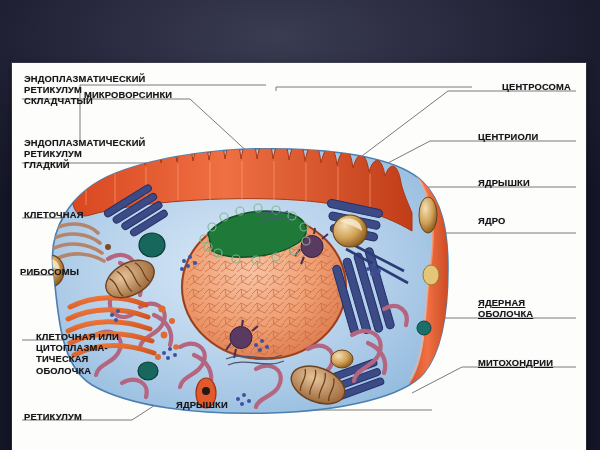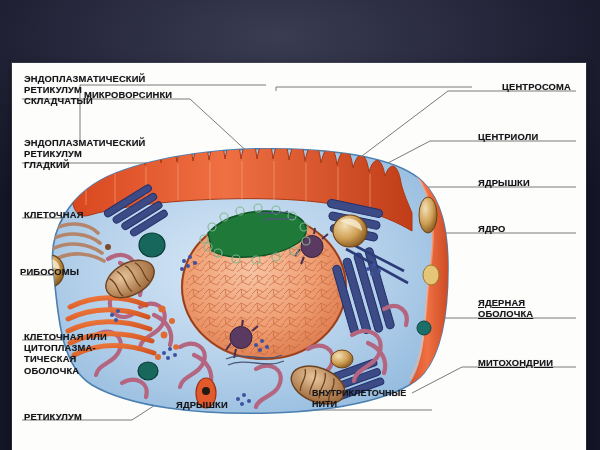--- a/index.html
+++ b/index.html
@@ -370,41 +370,39 @@
 СКЛАДЧАТЫЙ</div>
 
       <div class="lab" style="left:12px;top:74px;">ЭНДОПЛАЗМАТИЧЕСКИЙ
 РЕТИКУЛУМ
 ГЛАДКИЙ</div>
 
       <div class="lab" style="left:12px;top:146px;">КЛЕТОЧНАЯ</div>
 
       <div class="lab" style="left:8px;top:203px;">РИБОСОМЫ</div>
 
-      <div class="lab" style="left:12px;top:268px;">КЛЕТОЧНАЯ ИЛИ
+      <div class="lab" style="left:24px;top:268px;">КЛЕТОЧНАЯ ИЛИ
 ЦИТОПЛАЗМА-
 ТИЧЕСКАЯ
 ОБОЛОЧКА</div>
 
       <div class="lab" style="left:12px;top:348px;">РЕТИКУЛУМ</div>
 
       <div class="lab" style="left:72px;top:26px;">МИКРОВОРСИНКИ</div>
 
       <div class="lab" style="left:164px;top:336px;text-align:center;">ЯДРЫШКИ</div>
 
-      <div class="lab sm" style="left:300px;top:325px;">ВНУТРИКЛЕТОЧНЫЕ
-НИТИ</div>
 
       <div class="lab" style="left:446px;top:18px;padding-left:44px;">ЦЕНТРОСОМА</div>
 
       <div class="lab" style="left:466px;top:68px;">ЦЕНТРИОЛИ</div>
 
       <div class="lab" style="left:466px;top:114px;">ЯДРЫШКИ</div>
 
-      <div class="lab" style="left:466px;top:160px;text-align:right;">ЯДРО</div>
+      <div class="lab" style="left:466px;top:152px;text-align:right;">ЯДРО</div>
 
       <div class="lab" style="left:466px;top:234px;text-decoration:underline;">ЯДЕРНАЯ
 ОБОЛОЧКА</div>
 
       <div class="lab" style="left:466px;top:294px;text-decoration:underline;">МИТОХОНДРИИ</div>
 
     </div>
   </div>
 </div>
 

